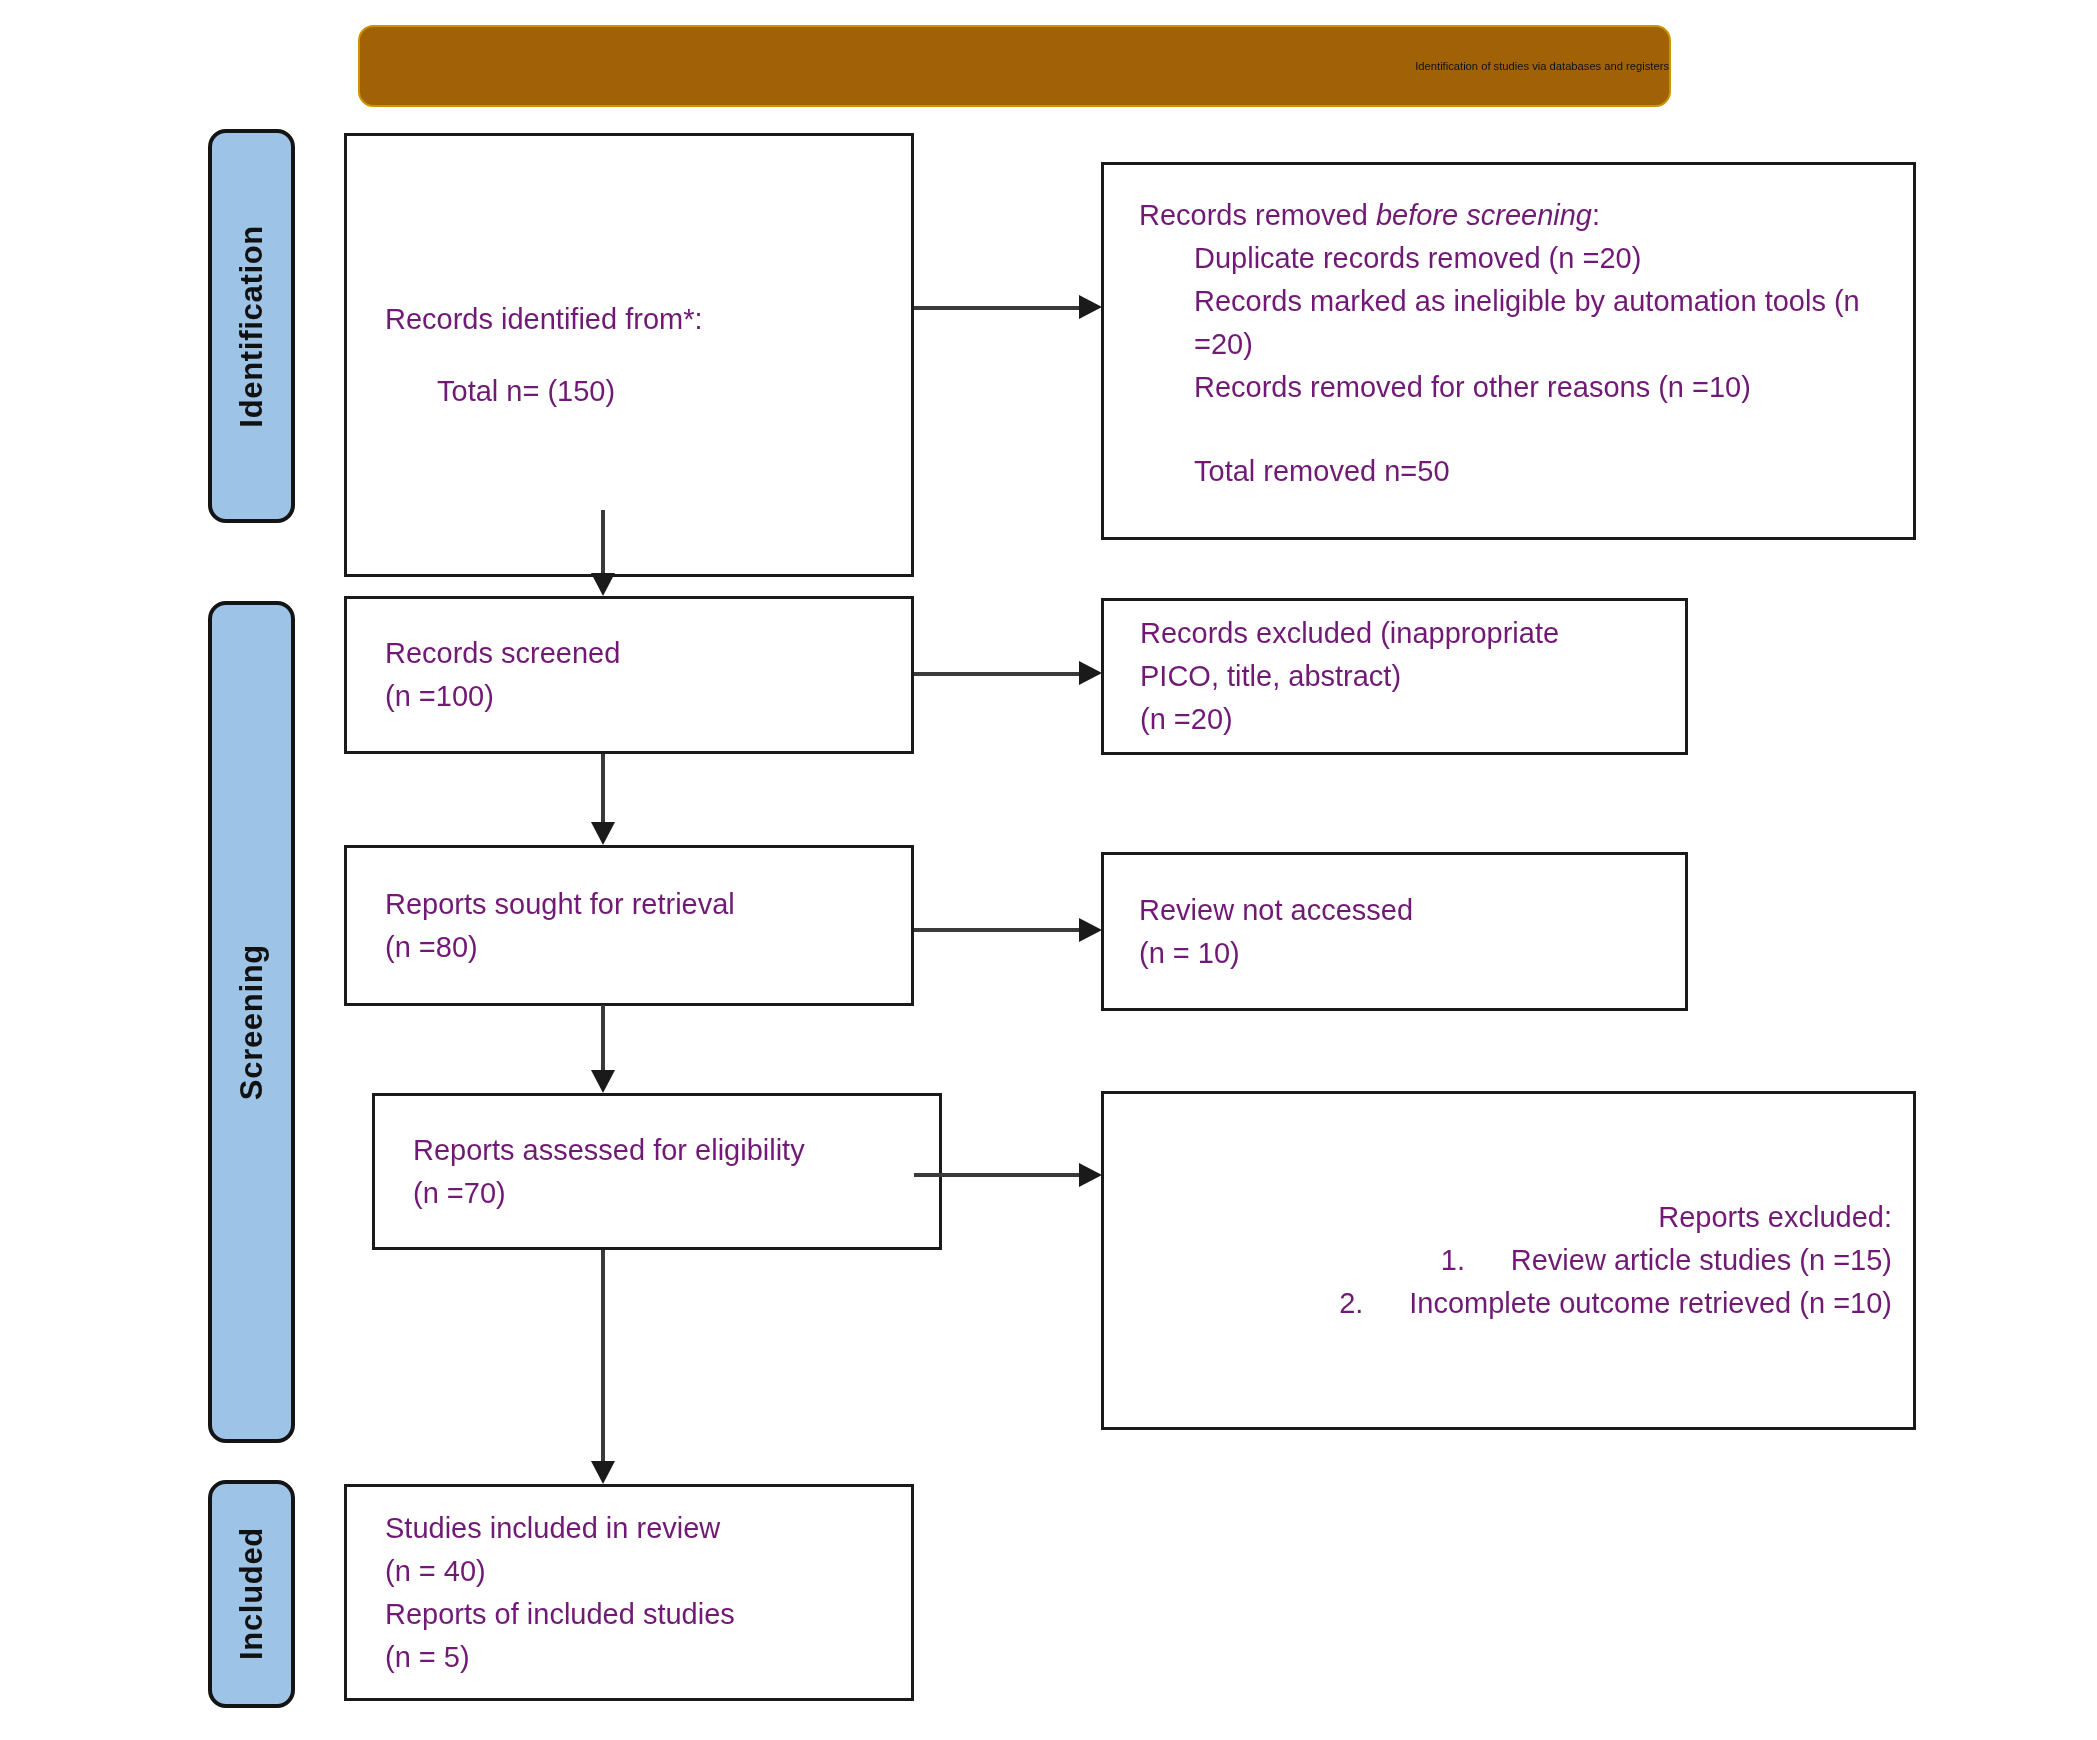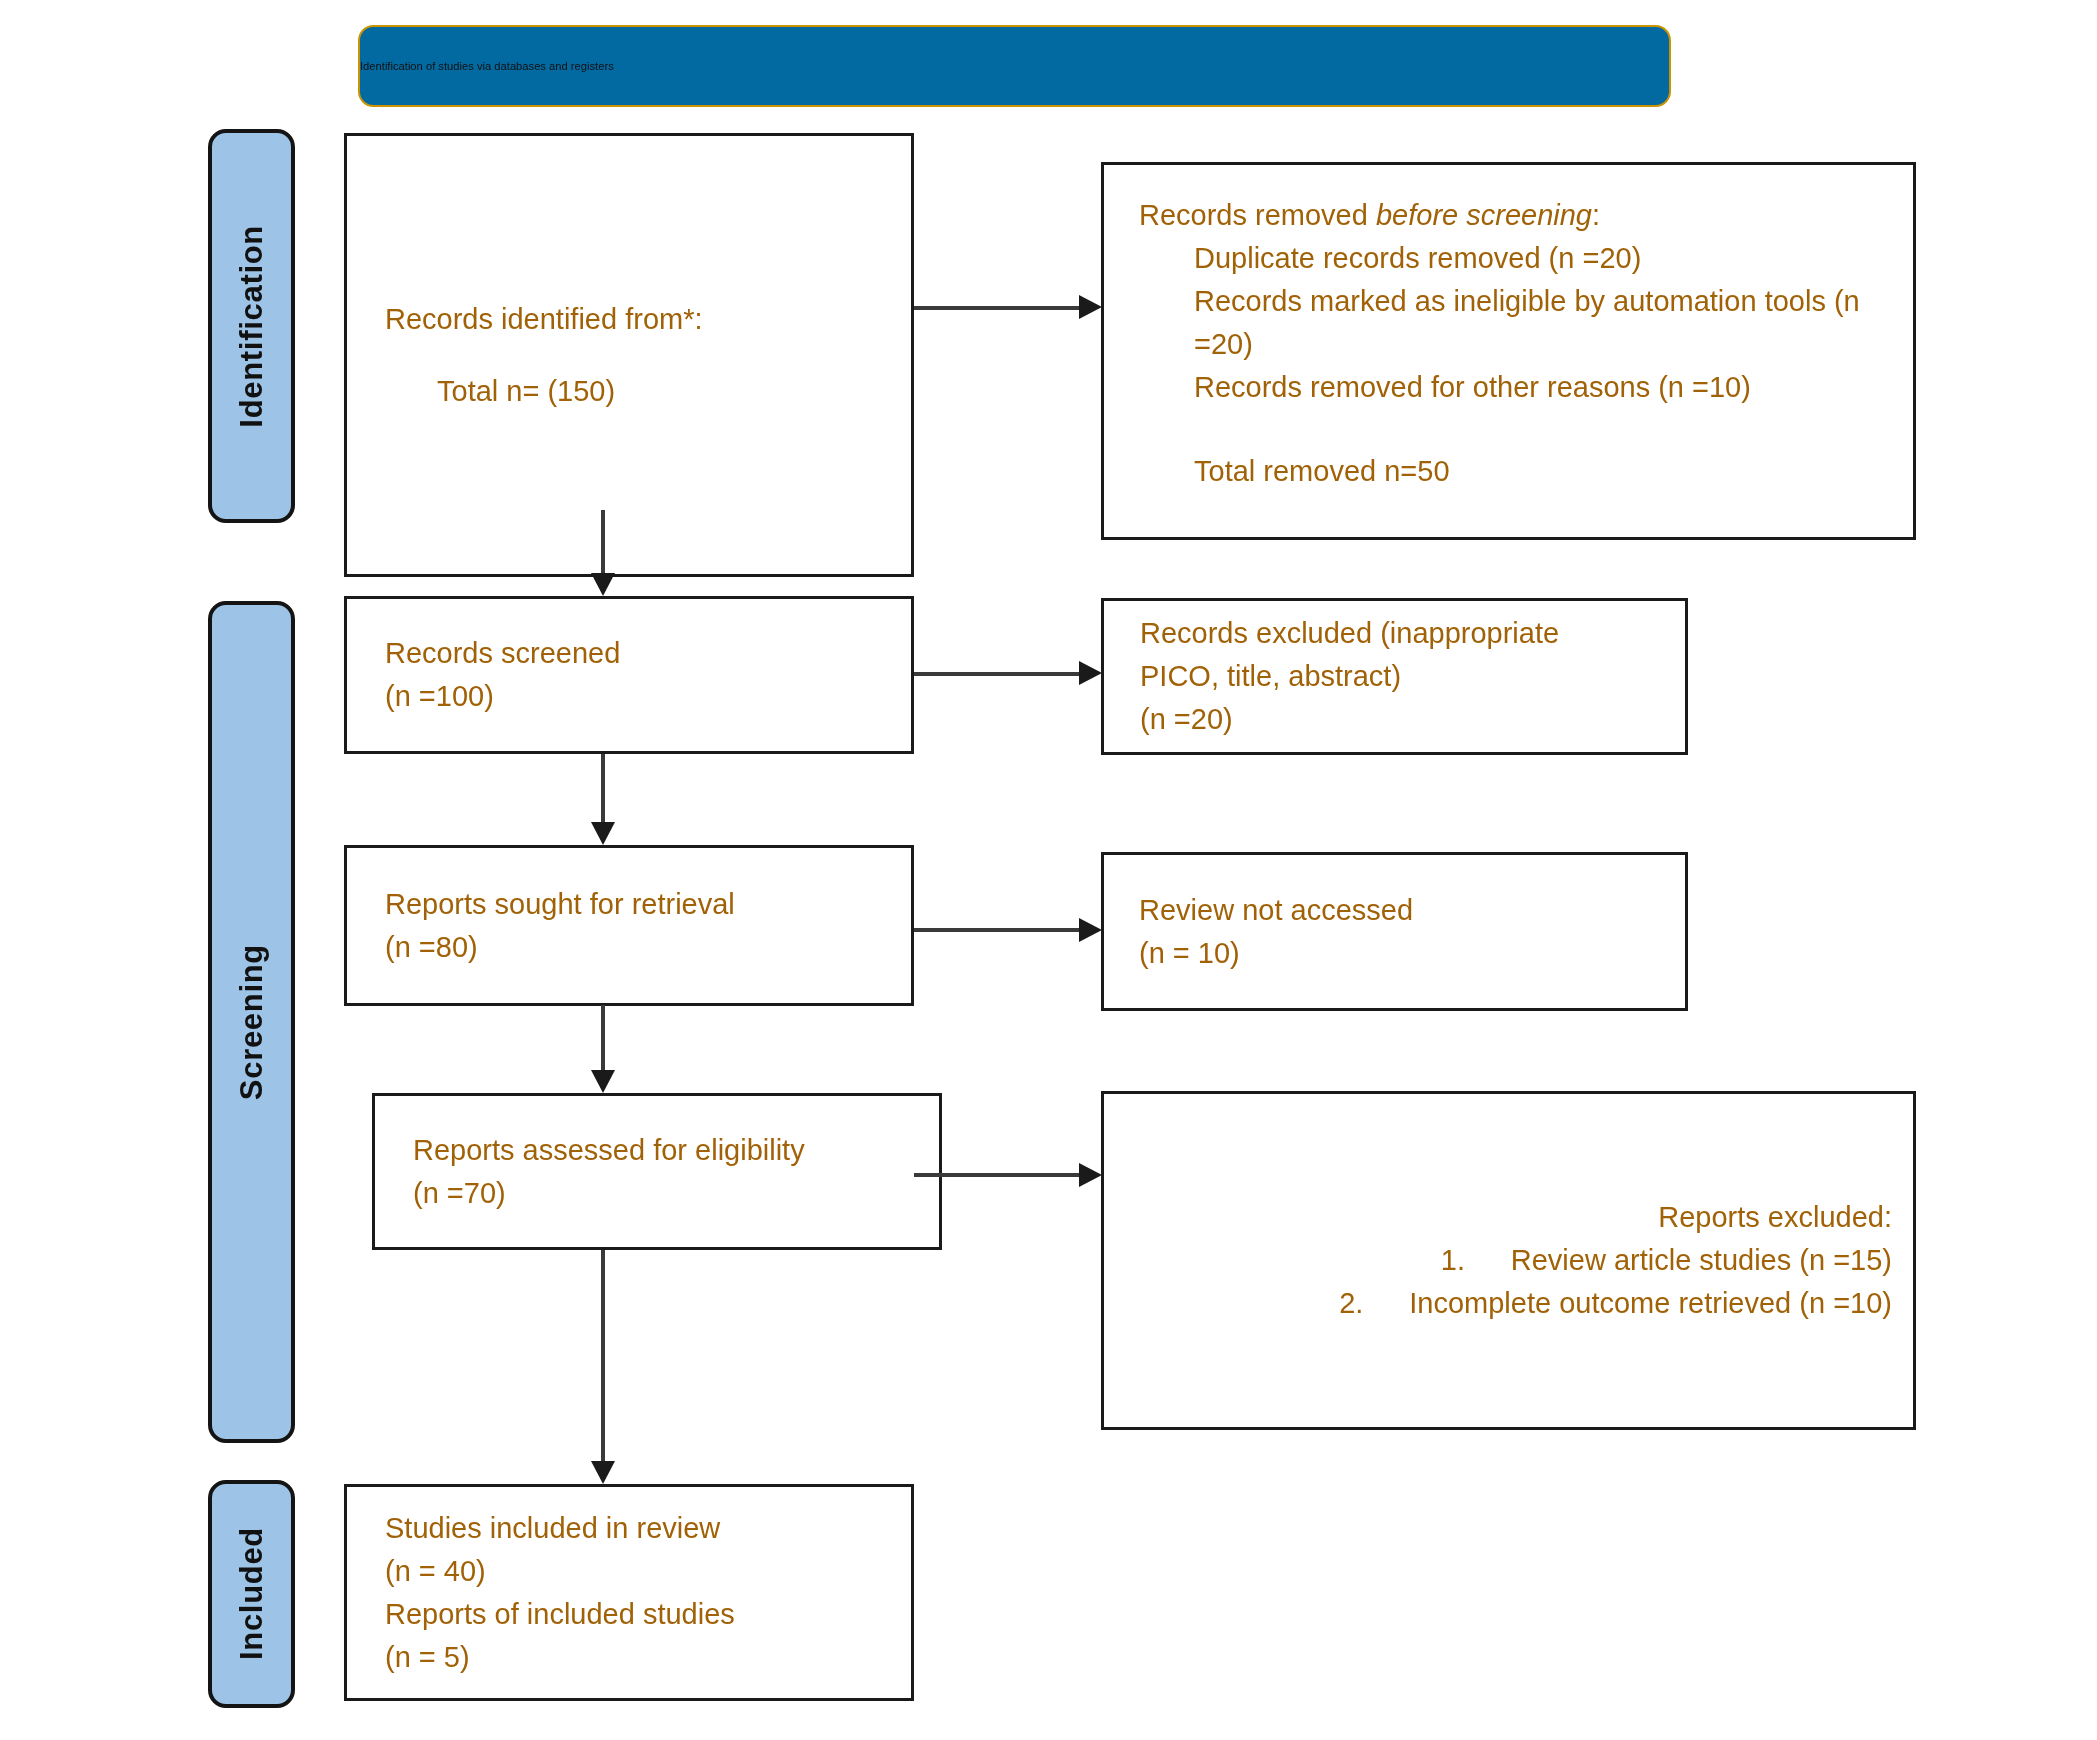--- a/index.html
+++ b/index.html
@@ -6,39 +6,39 @@
   #canvas{
     position:relative;
     width:2097px;height:1741px;
     background:#ffffff;
     font-family:"Liberation Sans", sans-serif;
     color:#111111;
     overflow:hidden;
   }
   .banner{
     position:absolute;left:358px;top:25px;width:1313px;height:82px;
-    background:#0369a1;border:2.8px solid #C99400;border-radius:15.4px;
-    display:flex;align-items:center;justify-content:flex-start;
+    background:#a16207;border:2.8px solid #C99400;border-radius:15.4px;
+    display:flex;align-items:center;justify-content:flex-end;
     box-sizing:border-box;
   }
   .stage-bar{
     position:absolute;left:208px;width:87px;
     background:#9DC3E6;border:4.2px solid #141414;border-radius:18px;
     display:flex;align-items:center;justify-content:center;
     box-sizing:border-box;
   }
   .stage-label{
     writing-mode:vertical-rl;transform:rotate(180deg);
     font-size:31px;font-weight:bold;color:#111;letter-spacing:0.7px;
     white-space:nowrap;
   }
   .box{
     position:absolute;background:#ffffff;border:3.5px solid #1a1a1a;
     box-sizing:border-box;display:flex;flex-direction:column;
-    font-size:29px;line-height:43px;color:#a16207;
+    font-size:29px;line-height:43px;color:#701a75;
   }
   .center-v{justify-content:center;}
   .arrow-line-h{position:absolute;height:3.5px;background:#3a3a3a;}
   .arrow-line-v{position:absolute;width:3.5px;background:#3a3a3a;}
   .arrow-head-right{
     position:absolute;width:0;height:0;
     border-top:12px solid transparent;border-bottom:12px solid transparent;
     border-left:23px solid #1a1a1a;
   }
   .arrow-head-down{

